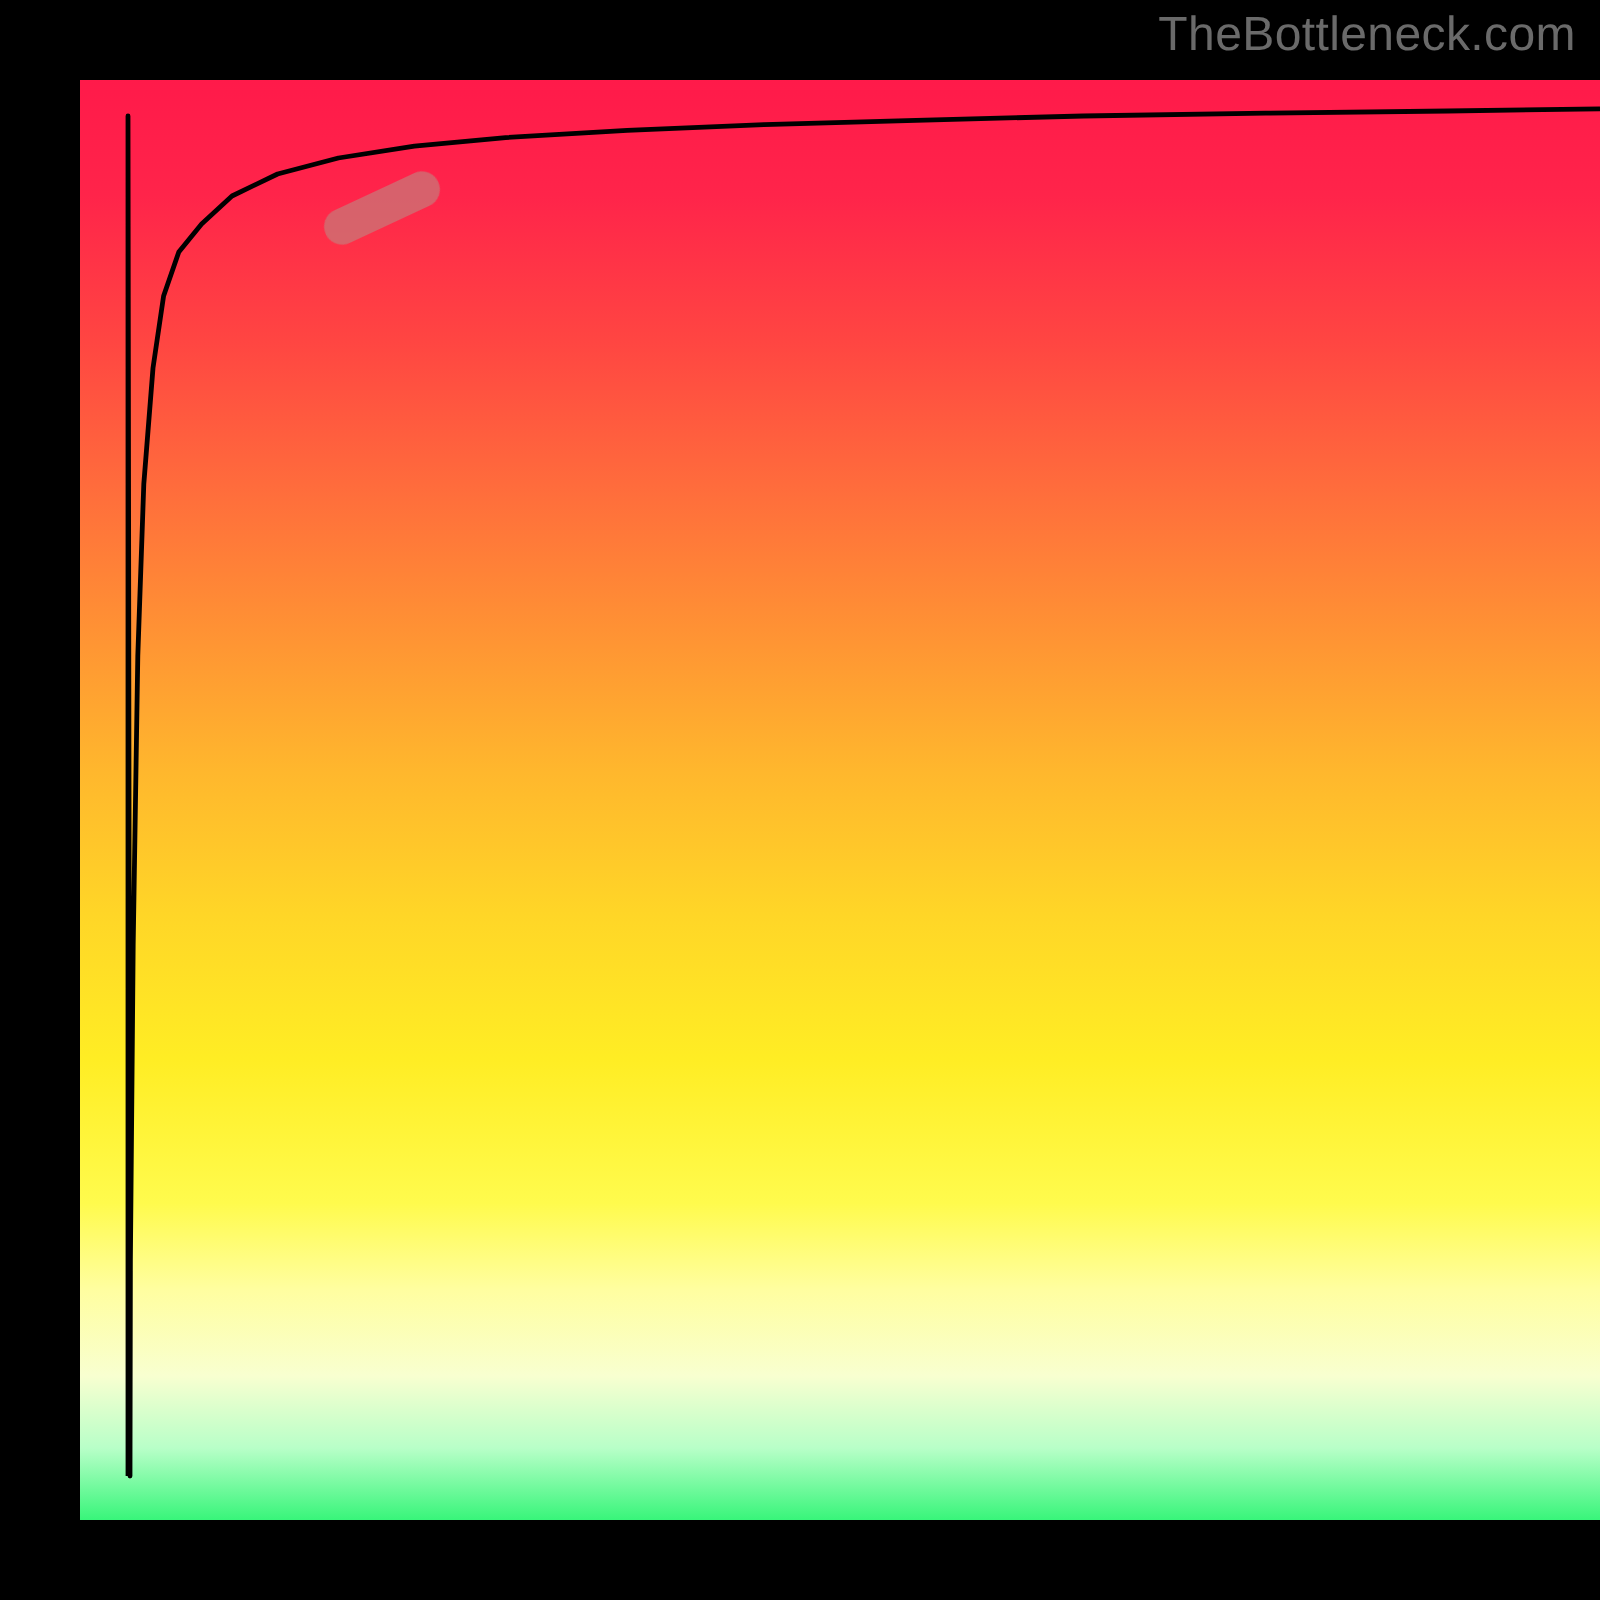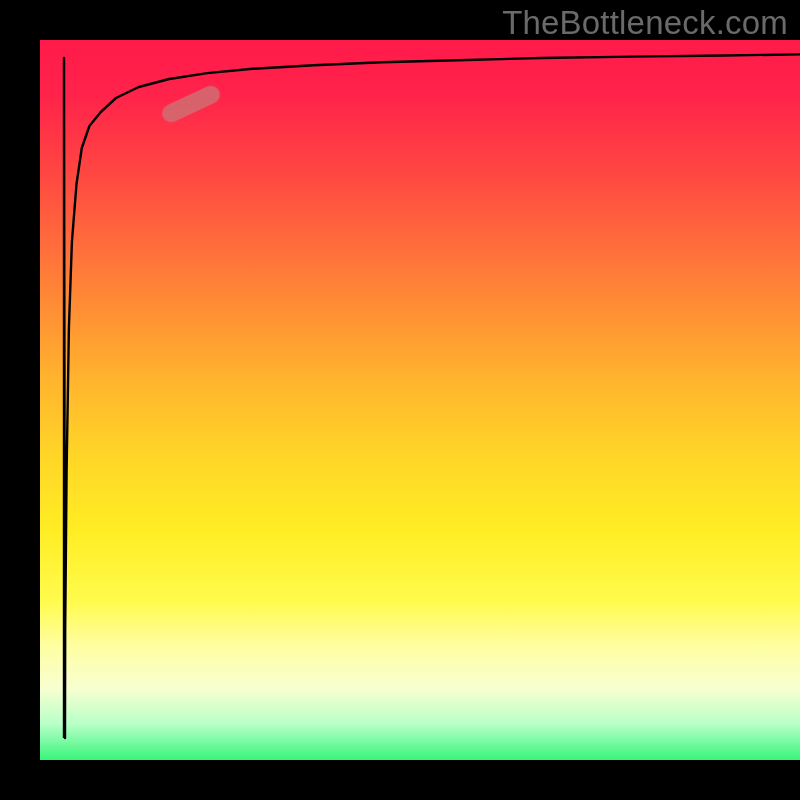--- a/index.html
+++ b/index.html
@@ -9,21 +9,21 @@
     background: #000;
     position: relative;
     font-family: Arial, Helvetica, sans-serif;
     overflow: hidden;
   }
   .watermark {
     position: absolute;
     top: 4px;
     right: 12px;
     color: #6a6a6a;
-    font-size: 33px;
+    font-size: 24px;
     letter-spacing: 0.2px;
     z-index: 10;
   }
   .plot-area {
     position: absolute;
     left: 40px;
     top: 40px;
     width: 760px;
     height: 720px;
     background: linear-gradient(to bottom,

